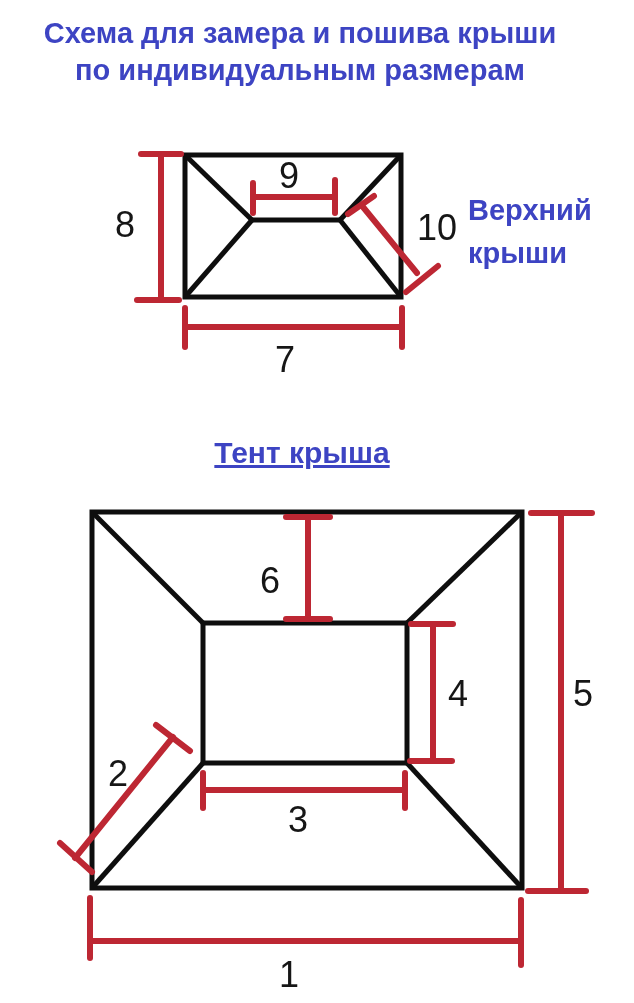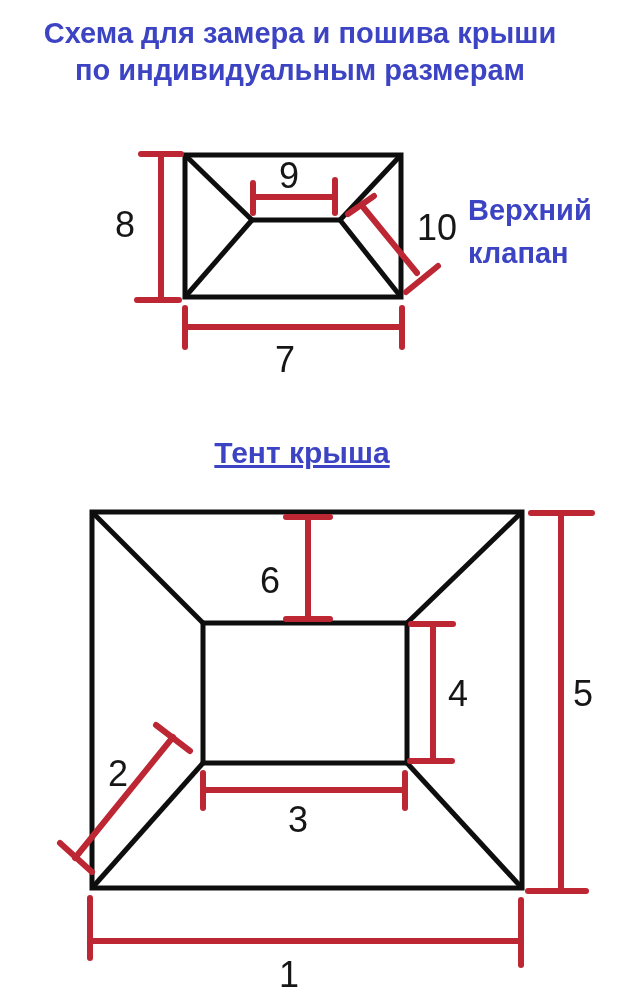--- a/index.html
+++ b/index.html
@@ -29,21 +29,21 @@
   }
 </style>
 </head>
 <body>
 
 <div class="page">
 
   <div class="blue-label title-line1">Схема для замера и пошива крыши</div>
   <div class="blue-label title-line2">по индивидуальным размерам</div>
 
-  <div class="blue-label upper-flap-label">Верхний клапан</div>
+  <div class="blue-label upper-flap-label">Верхний крыши</div>
   <div class="blue-label tent-label">Тент крыша</div>
 
   <svg class="canvas" width="634" height="1003" viewBox="0 0 634 1003">
 
     <g>
       <rect x="185" y="155" width="216" height="142" class="k"></rect>
       <line x1="252" y1="220" x2="340" y2="220" class="k"></line>
       <line x1="185" y1="155" x2="252" y2="220" class="k"></line>
       <line x1="185" y1="297" x2="252" y2="220" class="k"></line>
       <line x1="401" y1="155" x2="340" y2="220" class="k"></line>

